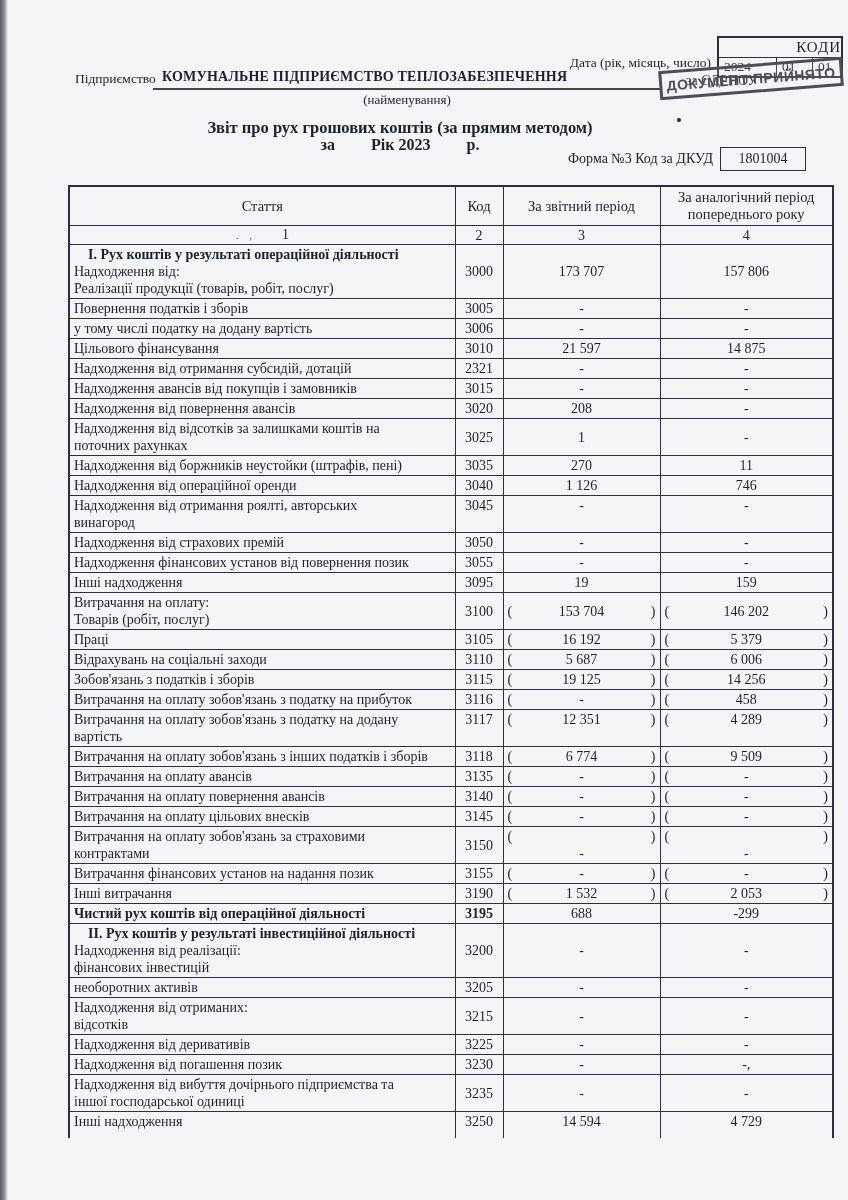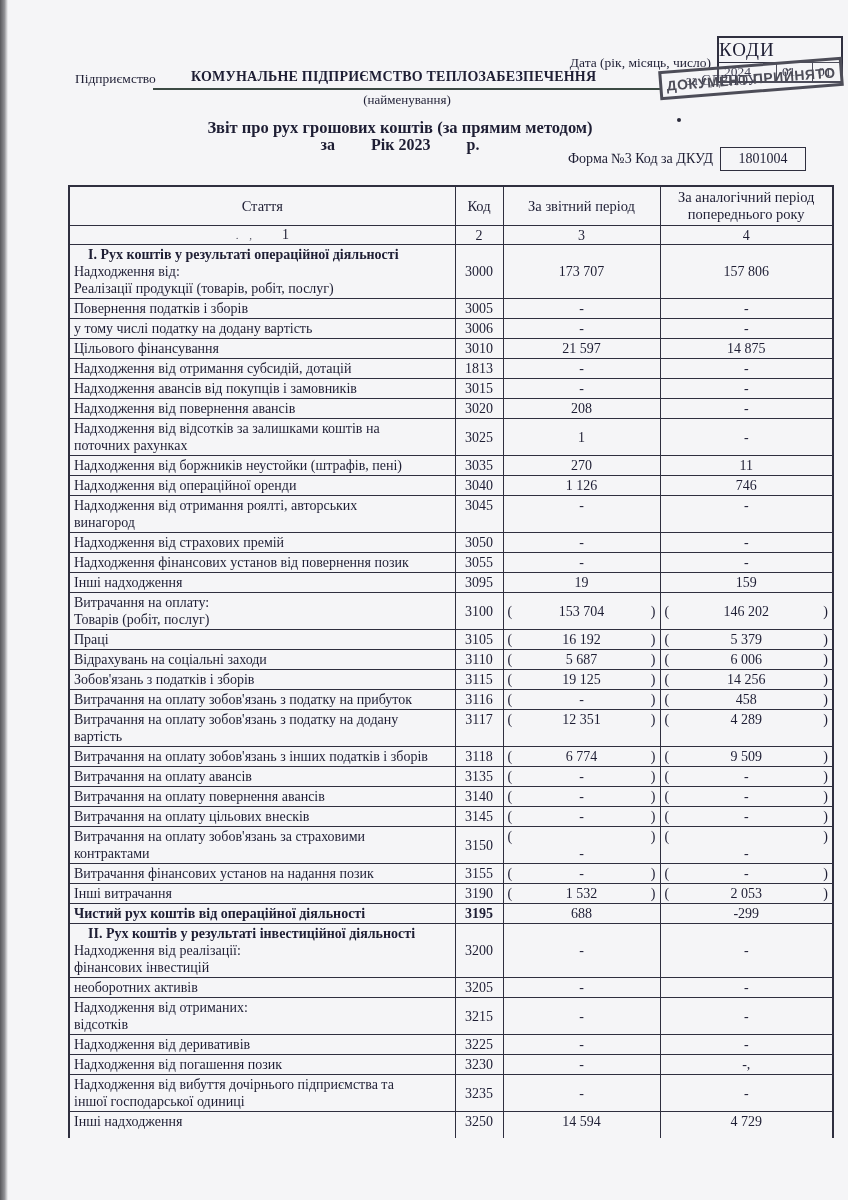--- a/index.html
+++ b/index.html
@@ -3,30 +3,30 @@
 <meta charset="utf-8">
 <style>
   html,body{margin:0;padding:0;background:#e9e9ec;}
   .page{position:relative;width:848px;height:1200px;background:#f5f5f7;overflow:hidden;
         font-family:"Liberation Serif","DejaVu Serif",serif;color:#1e1e34;}
   .edge-shadow{position:absolute;left:0;top:0;bottom:0;width:8px;
         background:linear-gradient(90deg,#59595d 0%,#909094 55%,rgba(245,245,247,0) 100%);}
 
   
   .codes-box{position:absolute;left:717px;top:36px;width:122px;border:2px solid #2f2f3f;background:transparent;}
-  .codes-title{text-align:left;font-size:19px;letter-spacing:1px;border-bottom:1.5px solid #2f2f3f;padding:1px 0;}
+  .codes-title{text-align:right;font-size:15px;letter-spacing:1px;border-bottom:1.5px solid #2f2f3f;padding:1px 0;}
   .codes-row{display:flex;}
   .cc{font-size:13.5px;text-align:left;padding:1px 0 1px 5px;}
   .cy{width:52px;border-right:1.5px solid #2f2f3f;}
   .cm{width:30px;border-right:1.5px solid #2f2f3f;}
   .cd{flex:1;}
   .date-label{position:absolute;left:555px;top:55px;width:156px;text-align:right;font-size:13.5px;}
 
   .ent-label{position:absolute;left:75px;top:71px;font-size:13.5px;}
-  .ent-name{position:absolute;left:162px;top:69px;font-size:14px;font-weight:bold;letter-spacing:.2px;margin-left:29px;}
+  .ent-name{position:absolute;left:162px;top:69px;font-size:14px;font-weight:bold;letter-spacing:.2px;}
   .ent-line{position:absolute;left:153px;top:88px;width:508px;height:2px;background:#3c4a44;}
   .ent-caption{position:absolute;left:153px;top:92px;width:508px;text-align:center;font-size:13px;}
 
   .edrpou{position:absolute;left:686px;top:73px;font-size:14px;}
   .stamp{position:absolute;left:659px;top:64px;width:178px;padding:4px 0 3px 0;
          border:3px solid #4d4d58;color:#4d4d58;text-align:center;
          font-family:"Liberation Sans","DejaVu Sans",sans-serif;font-weight:bold;font-size:14px;
          letter-spacing:.5px;transform:rotate(-4.5deg);background:rgba(245,245,247,.15);white-space:nowrap;}
   .ink-dot{position:absolute;left:677px;top:118px;width:4px;height:4px;border-radius:50%;background:#2a2a3a;}
 
@@ -150,21 +150,21 @@
             <div>Цільового фінансування</div>
           </td>
           <td class="c-code">3010</td>
           <td class="c-val pvc">21 597</td>
           <td class="c-val pvc">14 875</td>
         </tr>
         <tr>
           <td class="c-article">
             <div>Надходження від отримання субсидій, дотацій</div>
           </td>
-          <td class="c-code">1813</td>
+          <td class="c-code">2321</td>
           <td class="c-val pvc">-</td>
           <td class="c-val pvc">-</td>
         </tr>
         <tr>
           <td class="c-article">
             <div>Надходження авансів від покупців і замовників</div>
           </td>
           <td class="c-code">3015</td>
           <td class="c-val pvc">-</td>
           <td class="c-val pvc">-</td>

